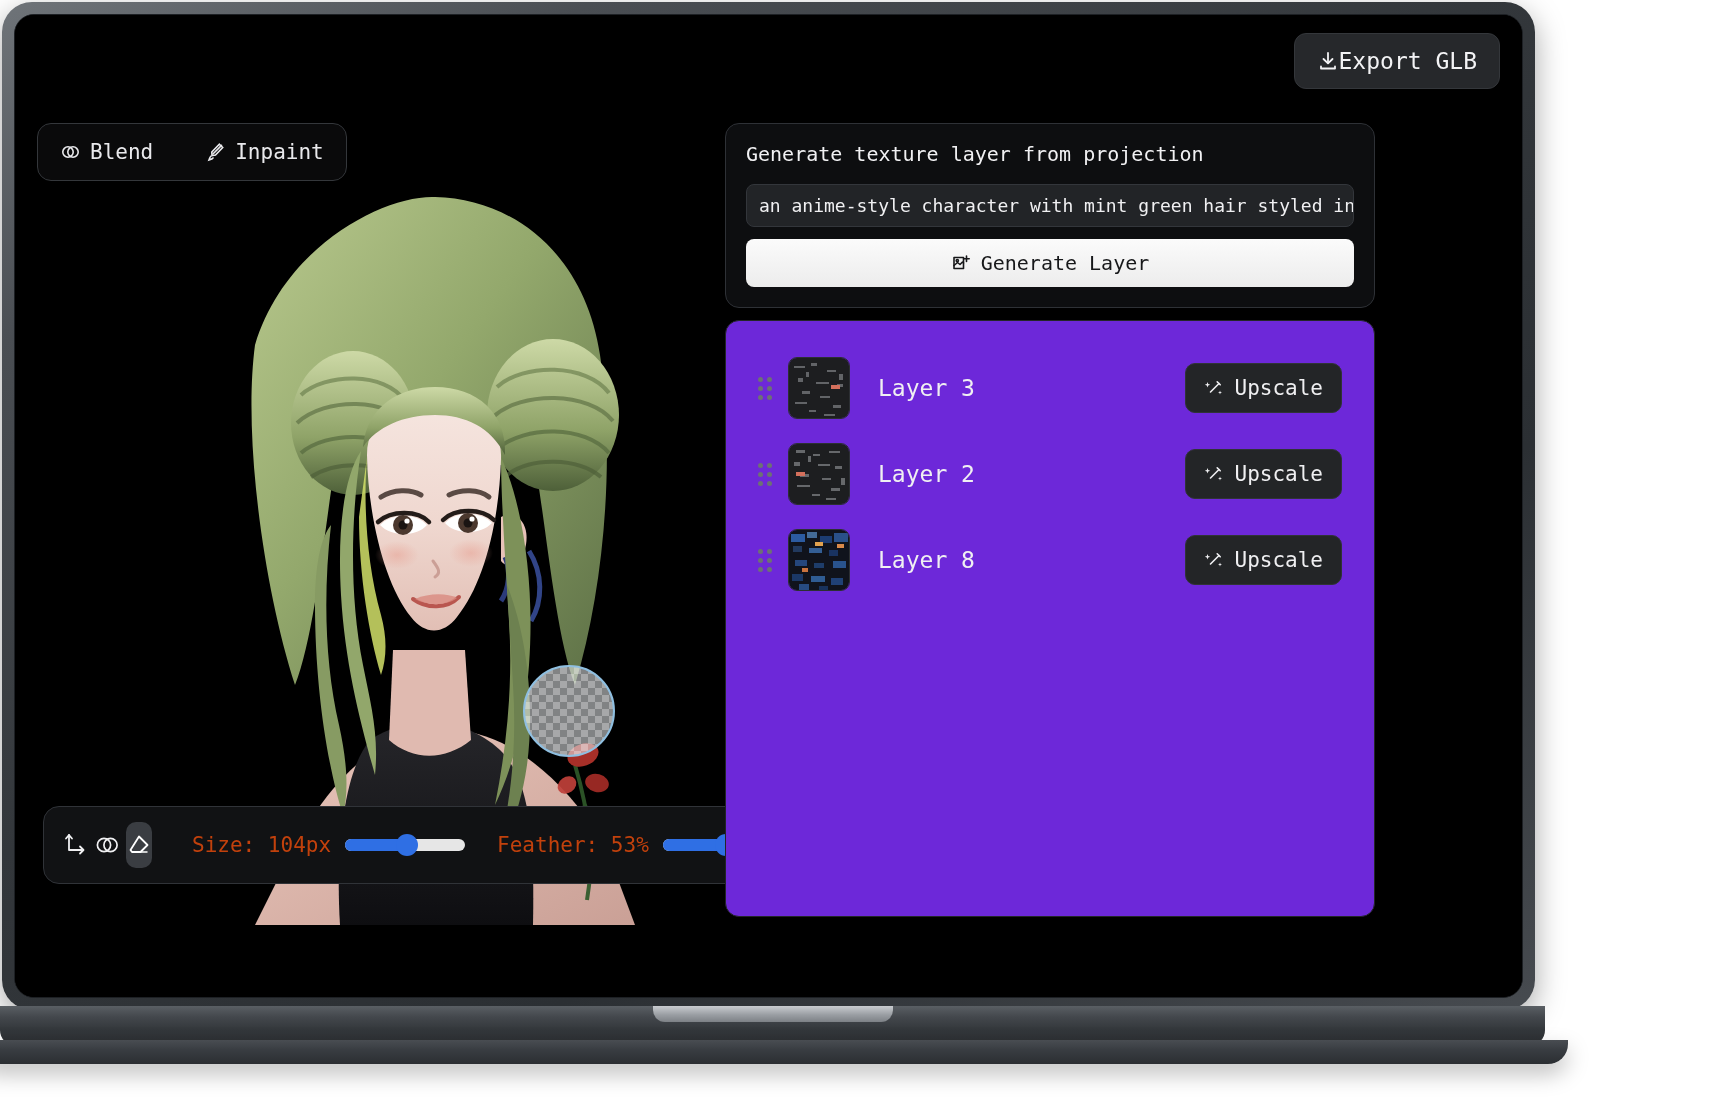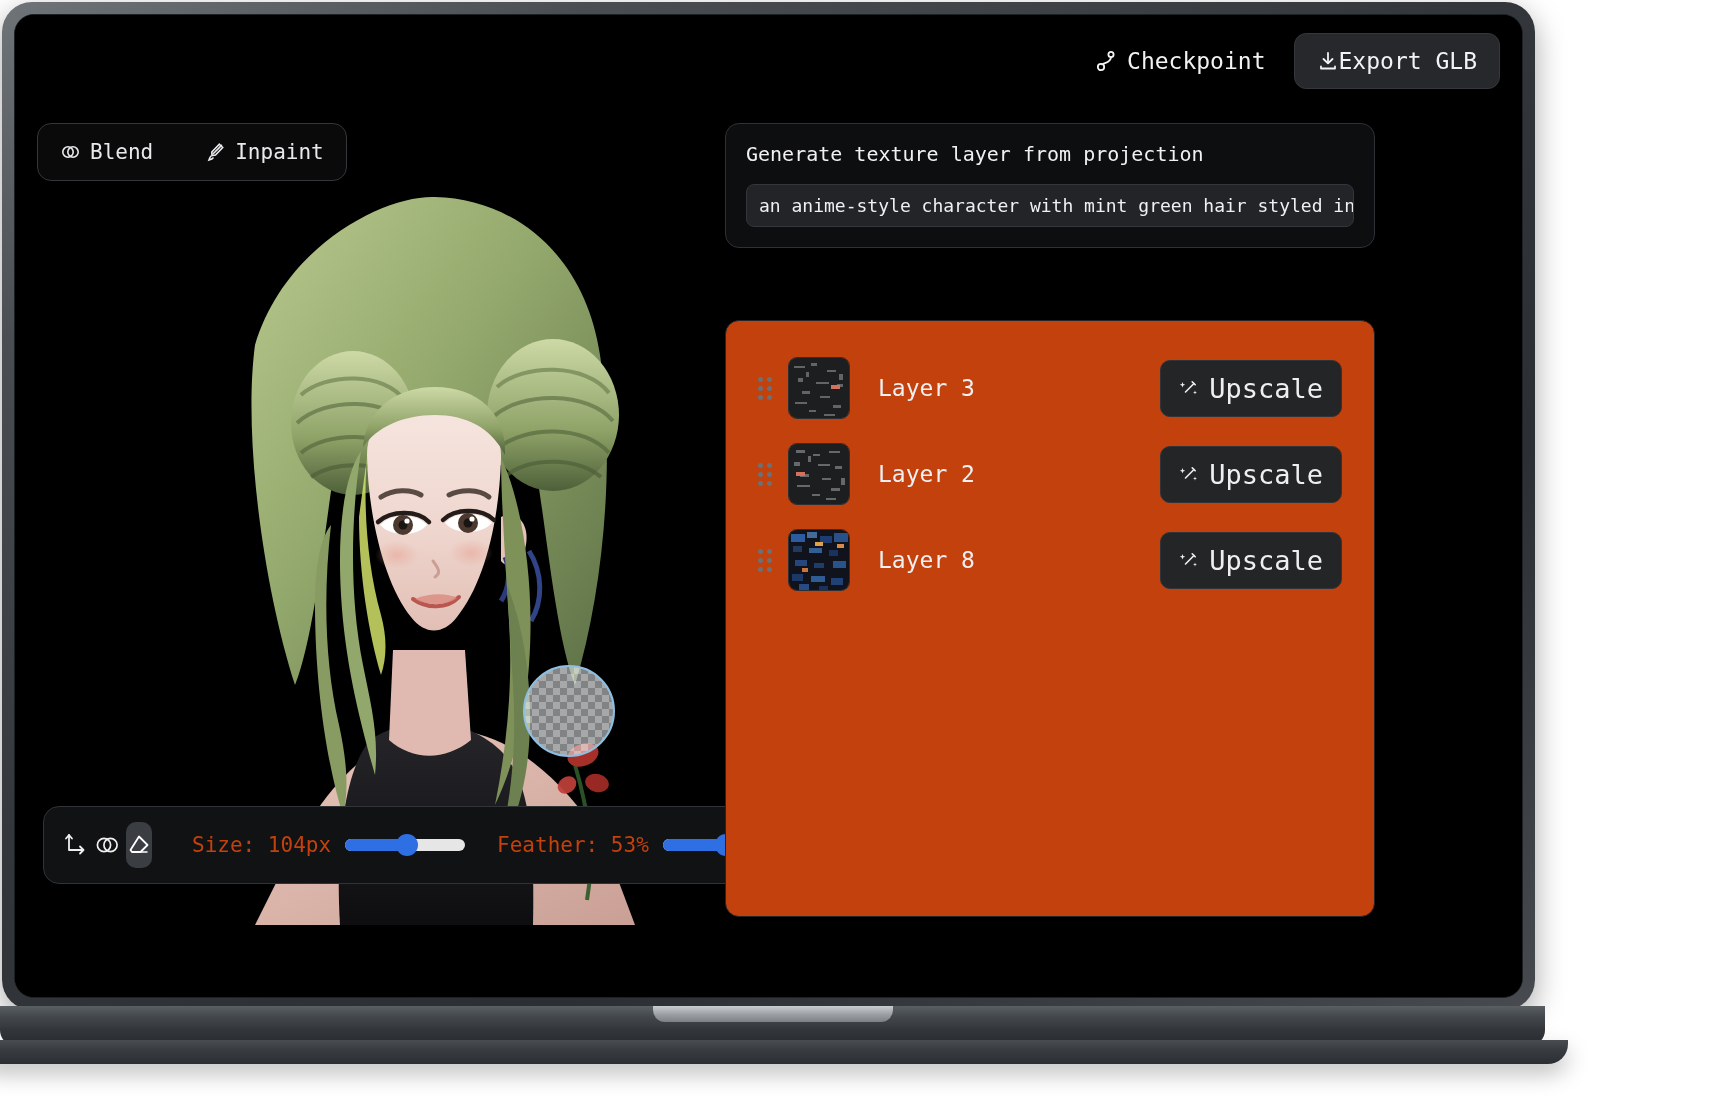--- a/index.html
+++ b/index.html
@@ -252,21 +252,21 @@
     font-size: 20px;
     padding: 12px 0;
     display: flex; align-items: center; justify-content: center; gap: 10px;
     cursor: pointer;
   }
 
   .layers-card {
     position: absolute;
     left: 0px; top: 305px;
     width: 650px; height: 597px;
-    background: #c2410c;
+    background: #6d28d9;
     border: 1px solid #232528;
     border-radius: 14px;
     padding: 24px 10px;
   }
   .layer-row {
     display: flex; align-items: center;
     height: 86px;
     padding: 0 22px;
     gap: 16px;
   }
@@ -287,21 +287,21 @@
   }
   .layer-name { font-size: 23px; color: #f0f0f2; margin-left: 12px; }
   .upscale-btn {
     margin-left: auto;
     display: flex; align-items: center; gap: 10px;
     background: #232527;
     border: 1px solid #303337;
     border-radius: 10px;
     color: #efeff1;
     font-family: "DejaVu Sans Mono", monospace;
-    font-size: 27px;
+    font-size: 21px;
     padding: 12px 18px;
     cursor: pointer;
   }
 </style>
 </head>
 <body>
 
 <div id="laptop-frame">
   <div class="lid">
     <div class="lid-inner">
@@ -413,30 +413,20 @@
               <path d="M232 292 C 228 340 232 400 246 450 C 252 472 252 492 246 510 C 234 470 224 410 224 352 Z" fill="#d4e26a" opacity=".85"></path>
               <path d="M366 292 C 388 340 400 420 394 500 C 390 556 378 602 360 640 C 372 580 378 520 374 456 C 370 392 366 330 366 292 Z" fill="#7d9159"></path>
               <path d="M372 420 C 392 470 400 540 392 600 C 386 642 374 670 362 690 C 376 640 382 580 378 520 Z" fill="#6d8150"></path>
               <path d="M196 360 C 188 430 190 500 204 560 C 212 596 214 626 208 650 C 192 600 180 520 180 440 C 180 400 186 372 196 360 Z" fill="#879b63"></path>
             </svg>
 
             <div class="brush-cursor"></div>
           </div>
 
           <div class="topbar">
-            <button class="ghost-btn">
-              <span class="ico">
-                <svg width="22" height="24" viewBox="0 0 22 24" fill="none" stroke="#f2f2f4" stroke-width="1.8" stroke-linecap="round">
-                  <circle cx="6" cy="18" r="3.2"></circle>
-                  <circle cx="16" cy="5.5" r="2.6"></circle>
-                  <path d="M16 8.1 C16 14 9.5 13.5 7 15.4"></path>
-                </svg>
-              </span>
-              <span>Checkpoint</span>
-            </button>
             <button class="solid-btn">
               <span class="ico">
                 <svg width="22" height="22" viewBox="0 0 22 22" fill="none" stroke="#f3f3f5" stroke-width="1.8" stroke-linecap="round" stroke-linejoin="round">
                   <path d="M11 3 V13"></path>
                   <path d="M6.5 9 L11 13.4 L15.5 9"></path>
                   <path d="M4 16.5 V18.5 H18 V16.5"></path>
                 </svg>
               </span>
               <span>Export GLB</span>
             </button>
@@ -518,20 +508,31 @@
             </div>
 
             <button class="clear-btn">Clear mask</button>
           </div>
 
           <div class="rightpanel">
 
             <div class="gen-card">
               <div class="gen-title">Generate texture layer from projection</div>
               <div class="prompt-input" placeholder="Describe the texture to generate">an anime-style character with mint green hair styled in double buns</div>
+              <button class="gen-btn">
+                <span class="ico">
+                  <svg width="20" height="20" viewBox="0 0 20 20" fill="none" stroke="#17181a" stroke-width="1.6" stroke-linejoin="round" stroke-linecap="round">
+                    <path d="M3 4.5 H12.5 V15.5 H3 Z"></path>
+                    <path d="M3 12.5 L6.5 9.5 L9 11.5 L11.5 9 L12.5 10"></path>
+                    <circle cx="6.3" cy="7.6" r="1.1"></circle>
+                    <path d="M15.5 3 V8.5 M12.8 5.7 H18.2"></path>
+                  </svg>
+                </span>
+                <span>Generate Layer</span>
+              </button>
             </div>
 
             <div class="layers-card">
 
               <div class="layer-row">
                 <span class="drag-handle">
                   <i></i>
                     <i></i>
                     <i></i>
                     <i></i>

